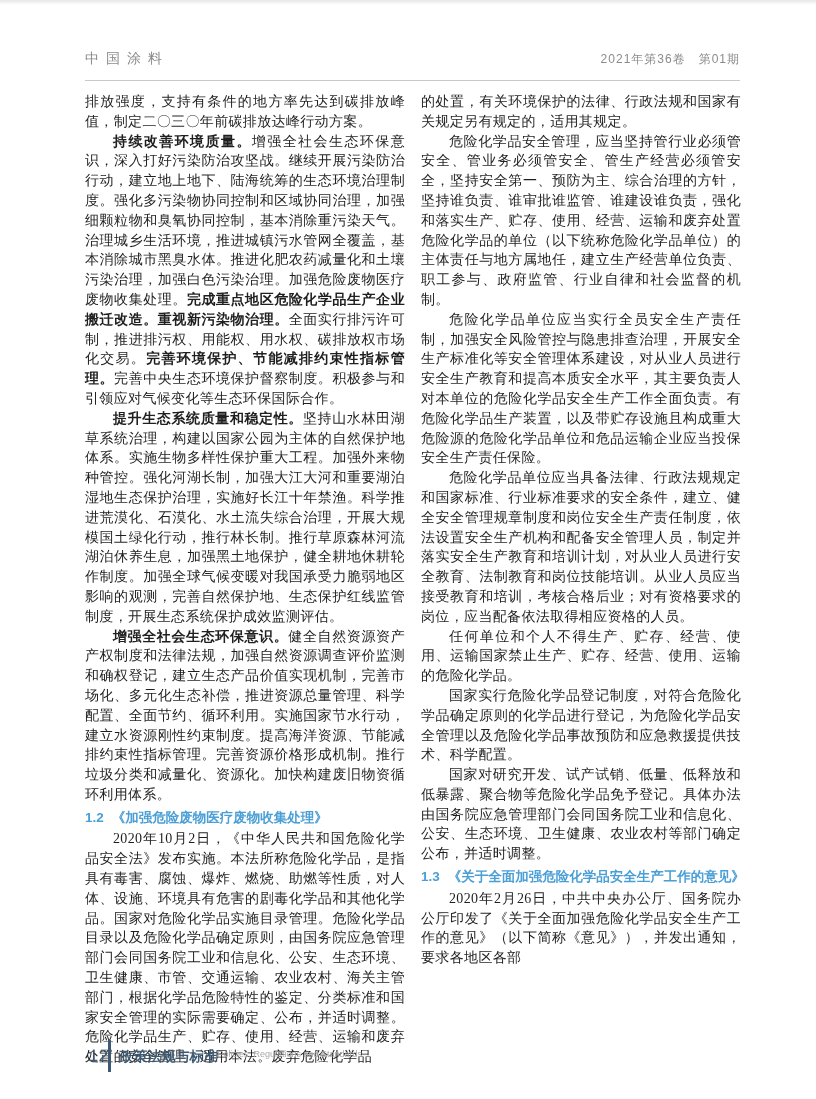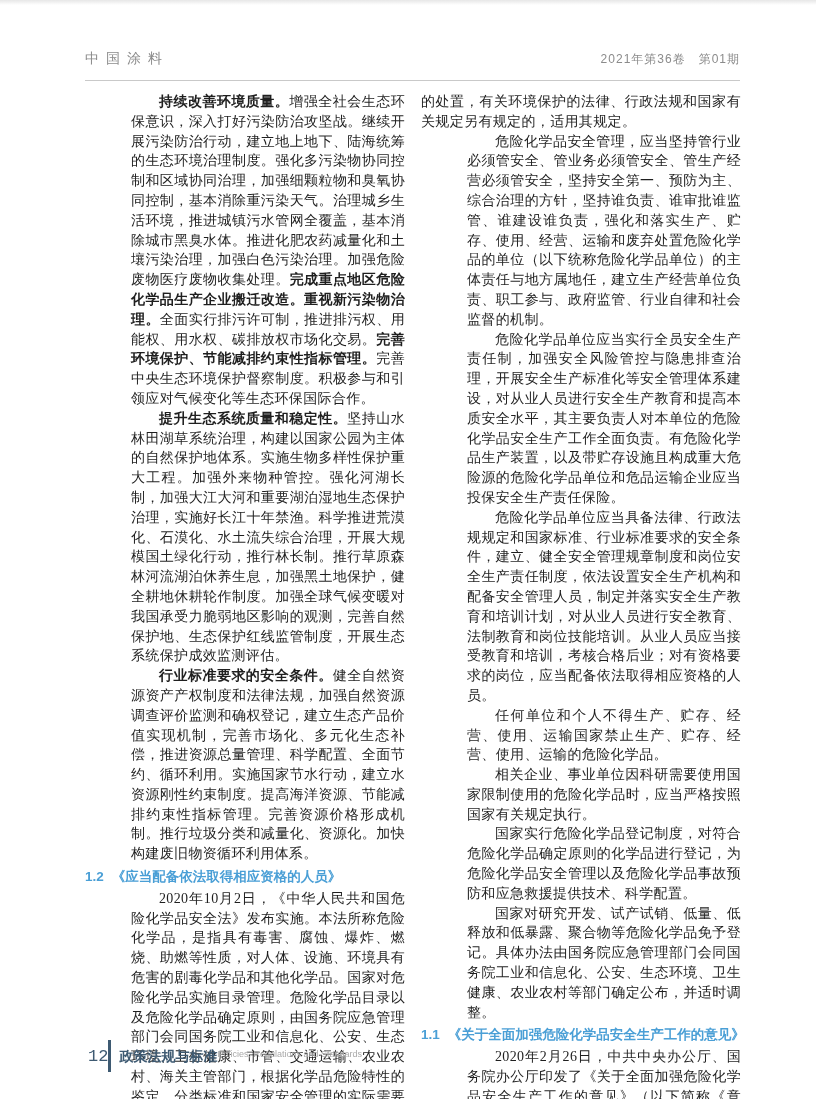--- a/index.html
+++ b/index.html
@@ -43,21 +43,21 @@
   }
   .col{width:320px;}
   .para{
     margin:0;
     font-size:14px;
     line-height:19.8px;
     letter-spacing:0.35px;
     text-align:justify;
     text-justify:inter-ideograph;
   }
-  .para.ind{text-indent:2em;margin-left:46px;}
+  .para.ind{text-indent:2em;}
   .para b{font-weight:bold;}
   .sec-heading{
     margin:3px 0 2px 0;
     font-family:"Liberation Sans","DejaVu Sans",sans-serif;
     font-size:13.5px;
     font-weight:bold;
     color:var(--heading-blue,#4a9fd6);
     white-space:nowrap;
     line-height:19.8px;
   }
@@ -93,36 +93,36 @@
   <div class="scan-edge"></div>
 
   <div class="header">
     <span class="journal-name">中国涂料</span>
     <span class="issue-info">2021年第36卷　第01期</span>
   </div>
   <div class="header-rule"></div>
 
   <div class="columns">
     <div class="col">
+        <p class="para"><span>排放强度，支持有条件的地方率先达到碳排放峰值，制定二〇三〇年前碳排放达峰行动方案。</span></p>
         <p class="para ind"><b>持续改善环境质量。</b><span>增强全社会生态环保意识，深入打好污染防治攻坚战。继续开展污染防治行动，建立地上地下、陆海统筹的生态环境治理制度。强化多污染物协同控制和区域协同治理，加强细颗粒物和臭氧协同控制，基本消除重污染天气。治理城乡生活环境，推进城镇污水管网全覆盖，基本消除城市黑臭水体。推进化肥农药减量化和土壤污染治理，加强白色污染治理。加强危险废物医疗废物收集处理。</span><b>完成重点地区危险化学品生产企业搬迁改造。重视新污染物治理。</b><span>全面实行排污许可制，推进排污权、用能权、用水权、碳排放权市场化交易。</span><b>完善环境保护、节能减排约束性指标管理。</b><span>完善中央生态环境保护督察制度。积极参与和引领应对气候变化等生态环保国际合作。</span></p>
         <p class="para ind"><b>提升生态系统质量和稳定性。</b><span>坚持山水林田湖草系统治理，构建以国家公园为主体的自然保护地体系。实施生物多样性保护重大工程。加强外来物种管控。强化河湖长制，加强大江大河和重要湖泊湿地生态保护治理，实施好长江十年禁渔。科学推进荒漠化、石漠化、水土流失综合治理，开展大规模国土绿化行动，推行林长制。推行草原森林河流湖泊休养生息，加强黑土地保护，健全耕地休耕轮作制度。加强全球气候变暖对我国承受力脆弱地区影响的观测，完善自然保护地、生态保护红线监管制度，开展生态系统保护成效监测评估。</span></p>
-        <p class="para ind"><b>行业标准要求的安全条件。</b><span>健全自然资源资产产权制度和法律法规，加强自然资源调查评价监测和确权登记，建立生态产品价值实现机制，完善市场化、多元化生态补偿，推进资源总量管理、科学配置、全面节约、循环利用。实施国家节水行动，建立水资源刚性约束制度。提高海洋资源、节能减排约束性指标管理。完善资源价格形成机制。推行垃圾分类和减量化、资源化。加快构建废旧物资循环利用体系。</span></p>
-        <h3 class="sec-heading"><span class="h-num">1.2</span><span>《应当配备依法取得相应资格的人员》</span></h3>
+        <p class="para ind"><b>增强全社会生态环保意识。</b><span>健全自然资源资产产权制度和法律法规，加强自然资源调查评价监测和确权登记，建立生态产品价值实现机制，完善市场化、多元化生态补偿，推进资源总量管理、科学配置、全面节约、循环利用。实施国家节水行动，建立水资源刚性约束制度。提高海洋资源、节能减排约束性指标管理。完善资源价格形成机制。推行垃圾分类和减量化、资源化。加快构建废旧物资循环利用体系。</span></p>
+        <h3 class="sec-heading"><span class="h-num">1.2</span><span>《加强危险废物医疗废物收集处理》</span></h3>
         <p class="para ind"><span>2020年10月2日，《中华人民共和国危险化学品安全法》发布实施。本法所称危险化学品，是指具有毒害、腐蚀、爆炸、燃烧、助燃等性质，对人体、设施、环境具有危害的剧毒化学品和其他化学品。国家对危险化学品实施目录管理。危险化学品目录以及危险化学品确定原则，由国务院应急管理部门会同国务院工业和信息化、公安、生态环境、卫生健康、市管、交通运输、农业农村、海关主管部门，根据化学品危险特性的鉴定、分类标准和国家安全管理的实际需要确定、公布，并适时调整。危险化学品生产、贮存、使用、经营、运输和废弃处置的安全管理，适用本法。废弃危险化学品</span></p>
       </div>
     <div class="col">
         <p class="para"><span>的处置，有关环境保护的法律、行政法规和国家有关规定另有规定的，适用其规定。</span></p>
         <p class="para ind"><span>危险化学品安全管理，应当坚持管行业必须管安全、管业务必须管安全、管生产经营必须管安全，坚持安全第一、预防为主、综合治理的方针，坚持谁负责、谁审批谁监管、谁建设谁负责，强化和落实生产、贮存、使用、经营、运输和废弃处置危险化学品的单位（以下统称危险化学品单位）的主体责任与地方属地任，建立生产经营单位负责、职工参与、政府监管、行业自律和社会监督的机制。</span></p>
         <p class="para ind"><span>危险化学品单位应当实行全员安全生产责任制，加强安全风险管控与隐患排查治理，开展安全生产标准化等安全管理体系建设，对从业人员进行安全生产教育和提高本质安全水平，其主要负责人对本单位的危险化学品安全生产工作全面负责。有危险化学品生产装置，以及带贮存设施且构成重大危险源的危险化学品单位和危品运输企业应当投保安全生产责任保险。</span></p>
         <p class="para ind"><span>危险化学品单位应当具备法律、行政法规规定和国家标准、行业标准要求的安全条件，建立、健全安全管理规章制度和岗位安全生产责任制度，依法设置安全生产机构和配备安全管理人员，制定并落实安全生产教育和培训计划，对从业人员进行安全教育、法制教育和岗位技能培训。从业人员应当接受教育和培训，考核合格后业；对有资格要求的岗位，应当配备依法取得相应资格的人员。</span></p>
         <p class="para ind"><span>任何单位和个人不得生产、贮存、经营、使用、运输国家禁止生产、贮存、经营、使用、运输的危险化学品。</span></p>
-        <p class="para ind"><span>相关企业、事业单位因科研需要使用国家限制使用的危险化学品时，应当严格按照国家有关规定执行。</span></p>
         <p class="para ind"><span>国家实行危险化学品登记制度，对符合危险化学品确定原则的化学品进行登记，为危险化学品安全管理以及危险化学品事故预防和应急救援提供技术、科学配置。</span></p>
         <p class="para ind"><span>国家对研究开发、试产试销、低量、低释放和低暴露、聚合物等危险化学品免予登记。具体办法由国务院应急管理部门会同国务院工业和信息化、公安、生态环境、卫生健康、农业农村等部门确定公布，并适时调整。</span></p>
-        <h3 class="sec-heading"><span class="h-num">1.1</span><span>《关于全面加强危险化学品安全生产工作的意见》</span></h3>
+        <h3 class="sec-heading"><span class="h-num">1.3</span><span>《关于全面加强危险化学品安全生产工作的意见》</span></h3>
         <p class="para ind"><span>2020年2月26日，中共中央办公厅、国务院办公厅印发了《关于全面加强危险化学品安全生产工作的意见》（以下简称《意见》），并发出通知，要求各地区各部</span></p>
       </div>
   </div>
 
   <div class="footer">
     <span class="page-number">12</span>
     <span class="footer-bar"></span>
     <span class="footer-titles">
       <span class="footer-section">政策法规与标准</span>
       <span class="footer-subtitle">Policies, Regulations and Standards</span>

